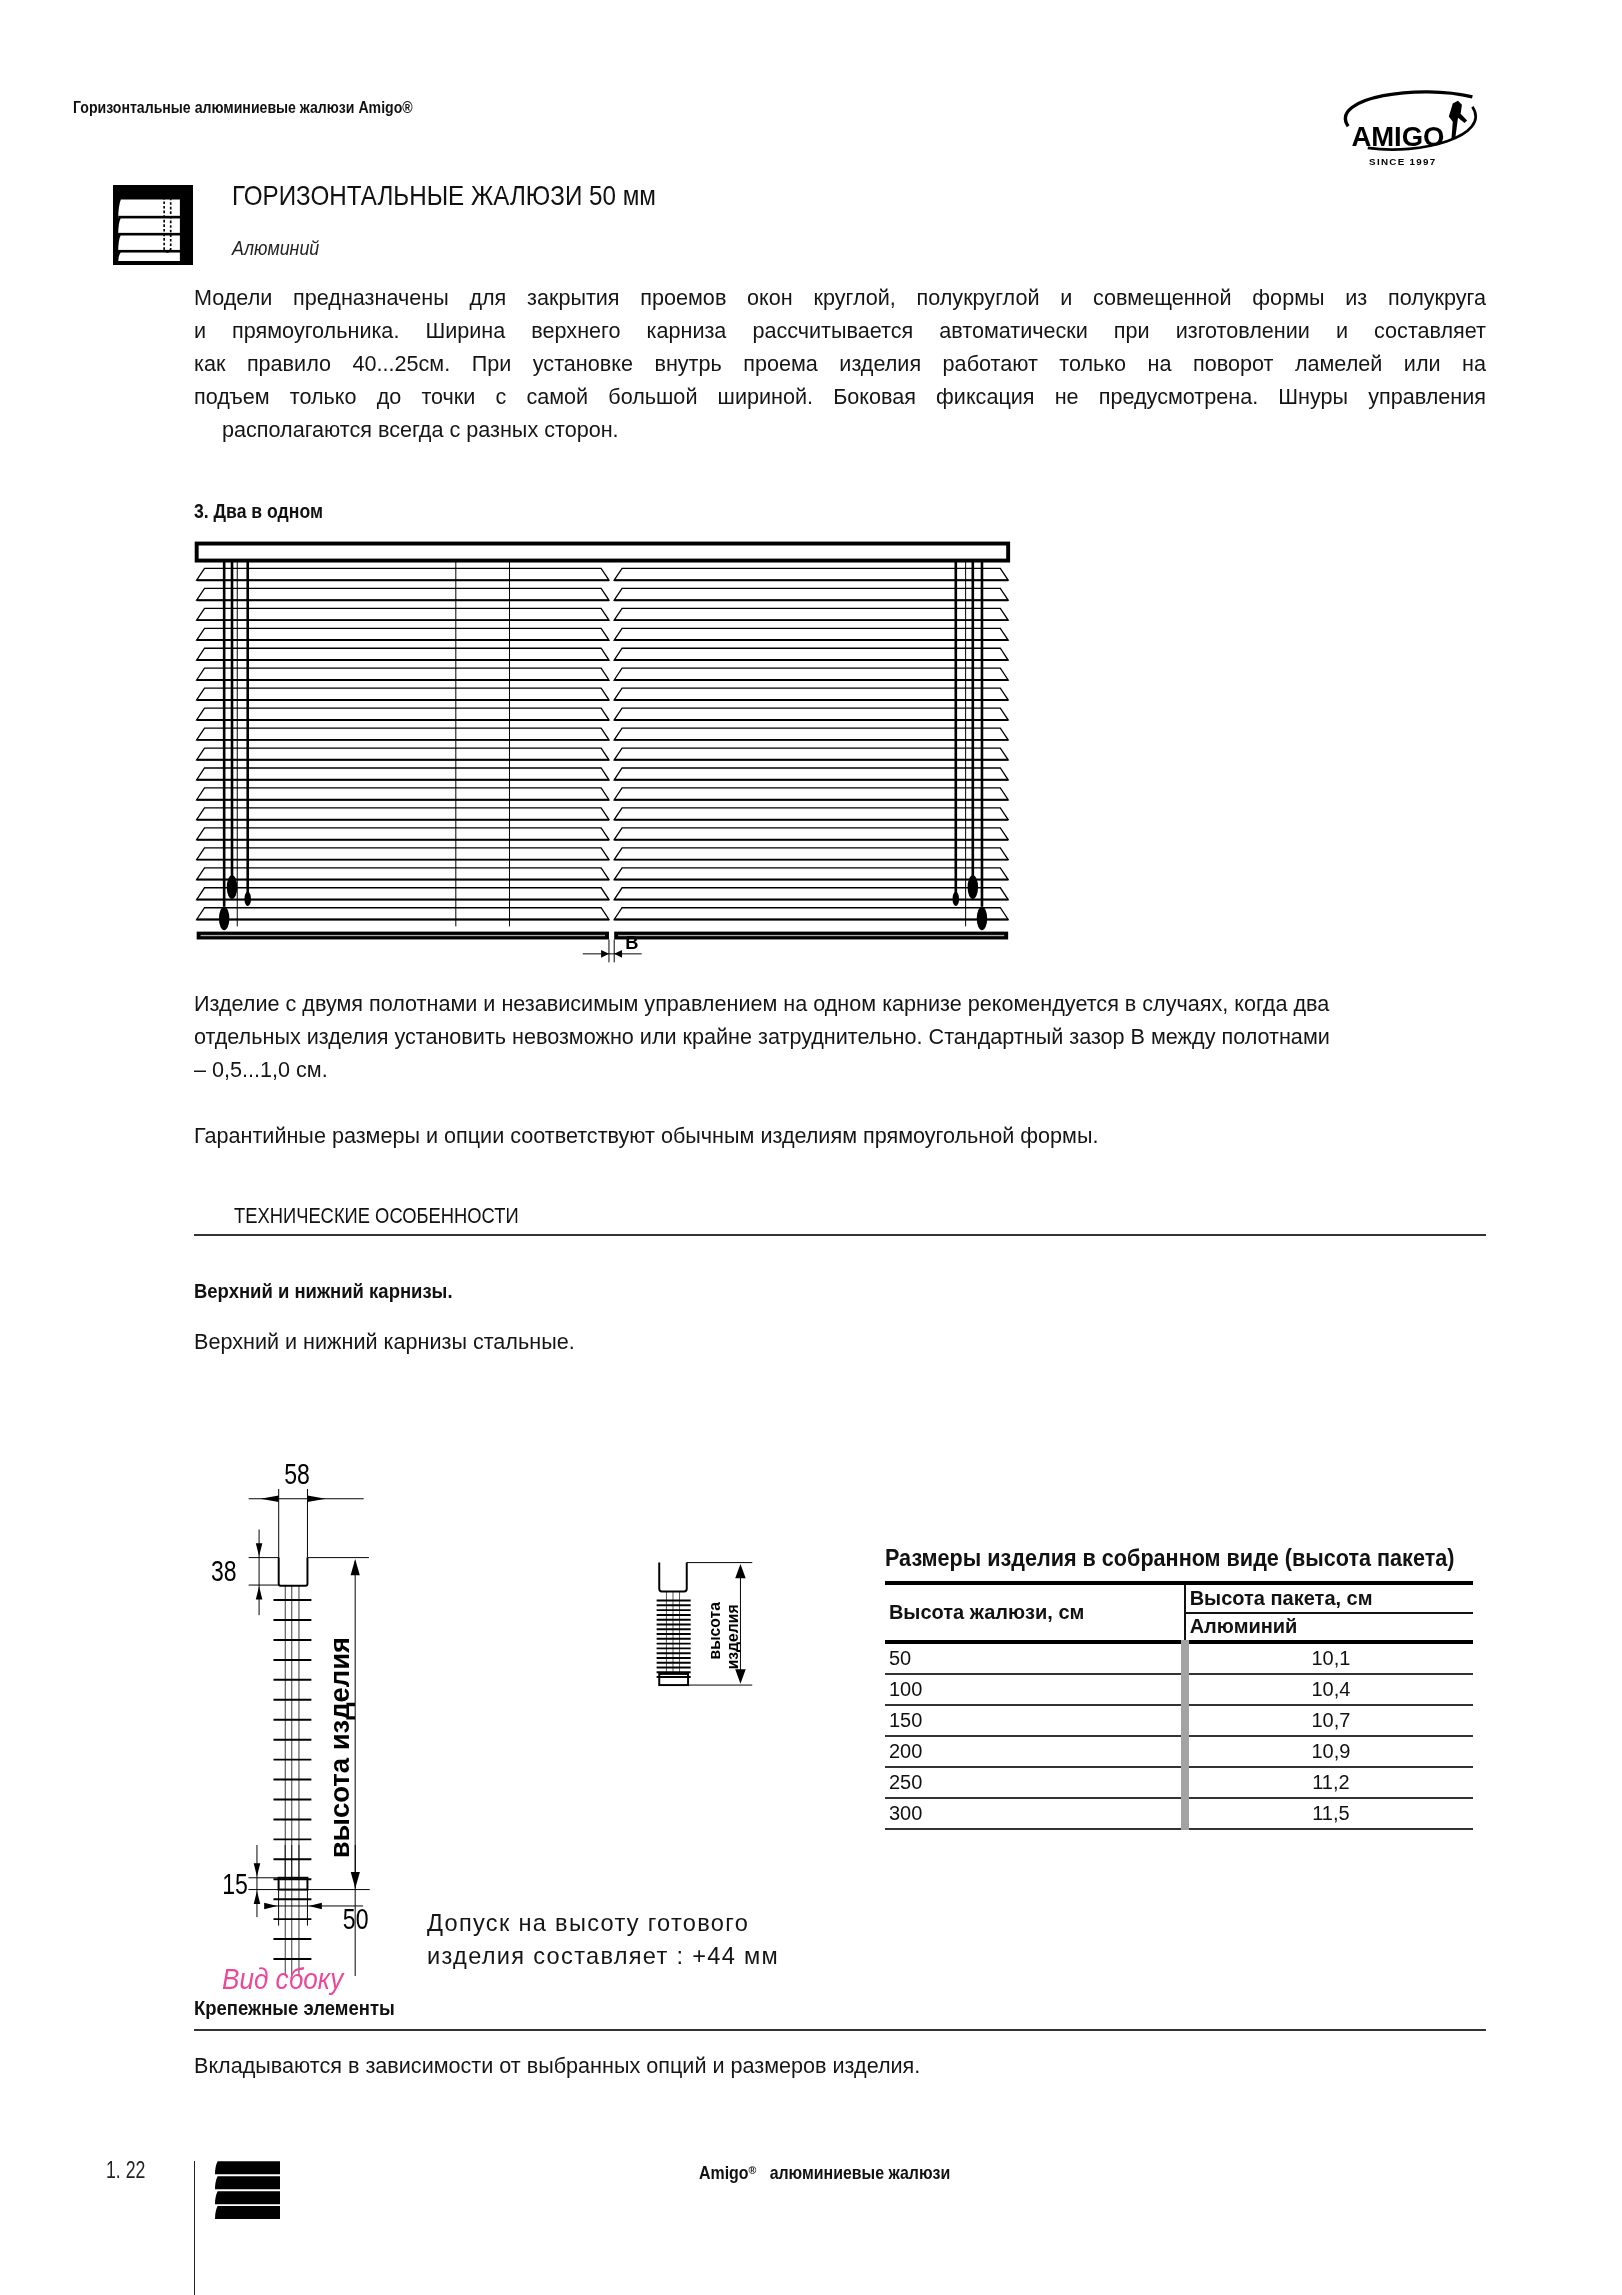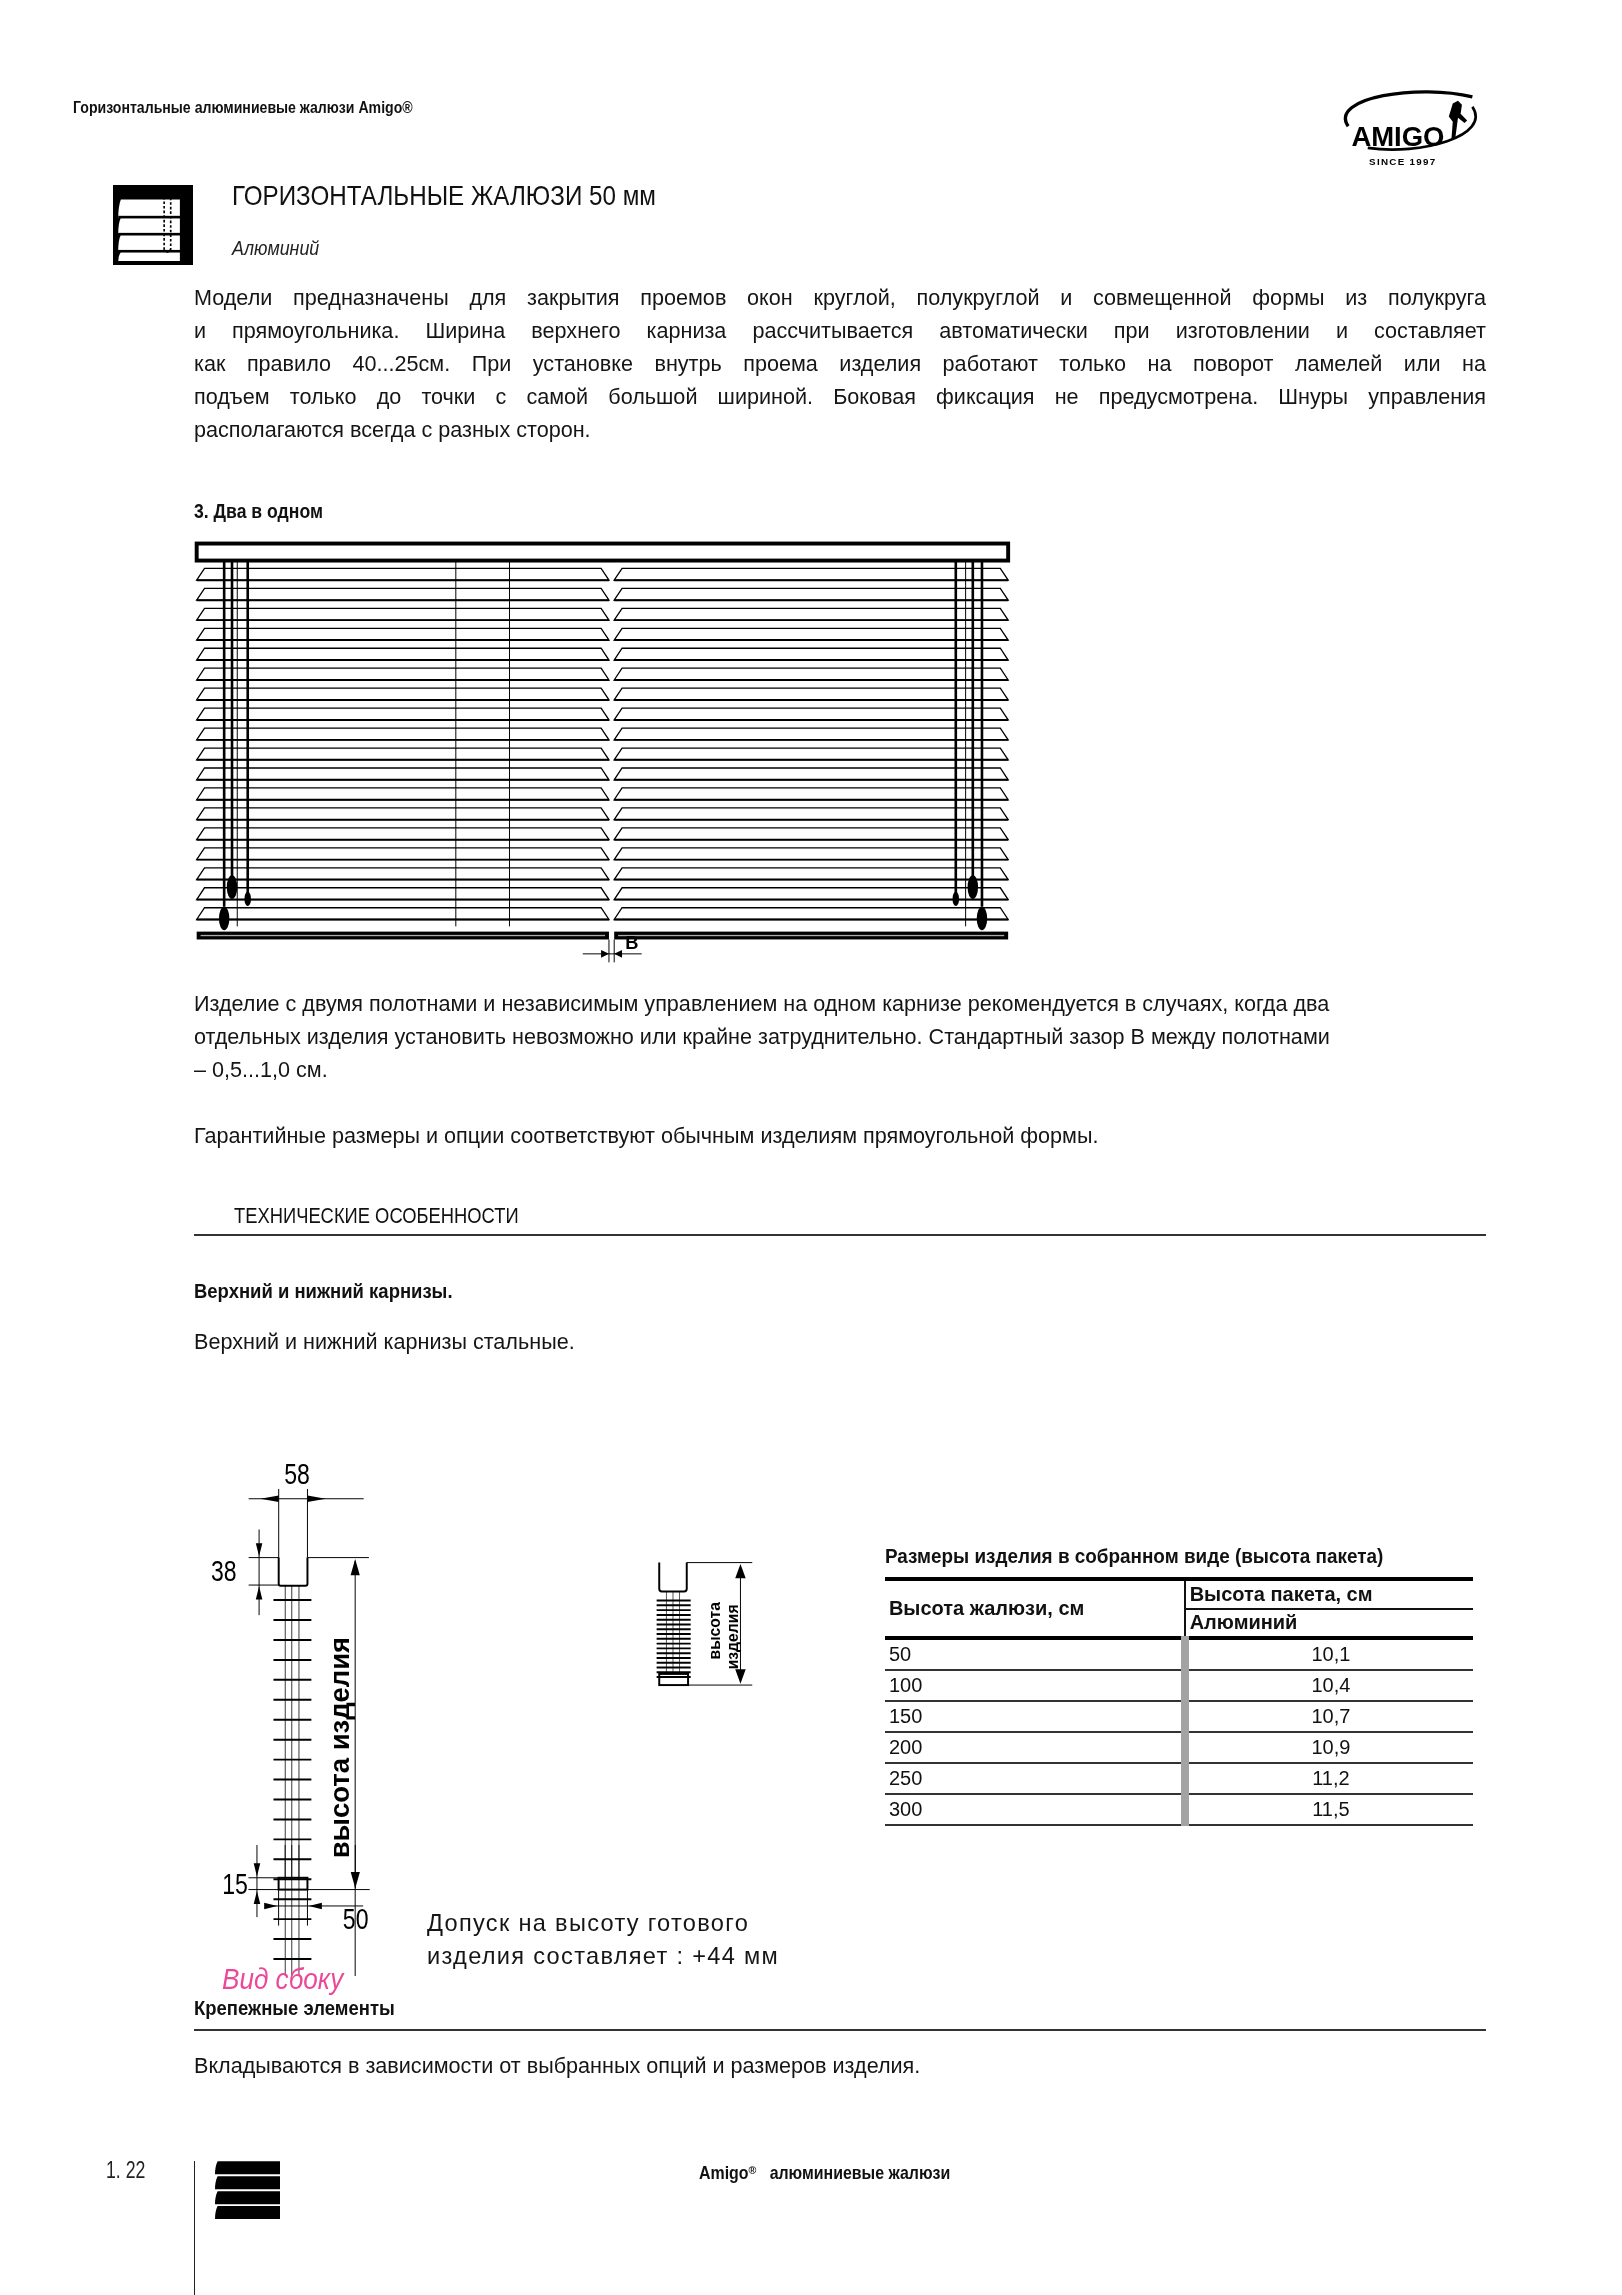--- a/index.html
+++ b/index.html
@@ -7,36 +7,36 @@
   .abs { position:absolute; }
   .cond { display:inline-block; transform-origin:left top; white-space:nowrap; }
   .header-title { left:73px; top:98px; font-size:16.4px; font-weight:bold; }
   .logo { left:1322px; top:77px; width:170px; height:92px; }
   .prod-icon { left:113px; top:185px; width:80px; height:80px; }
   .page-title { left:232px; top:180px; font-size:27.5px; letter-spacing:0px; }
   .subtitle { left:232px; top:236px; font-size:21px; font-style:italic; color:#222; }
   .body-text { left:194px; width:1292px; font-size:21.6px; line-height:33px; color:#151515; }
   .p1 { top:281px; text-align:justify; }
   .p1 .line { display:block; text-align-last:justify; }
-  .p1 .line.last { text-align-last:left; }
+  .p1 .line.last { text-align-last:left;margin-left:28px; }
   .section-heading { font-size:20px; font-weight:bold; }
   .rule { height:2px; background:#333; }
   .diagram { left:190px; top:537px; width:851px; height:445px; }
   .p2 { top:987px; }
   .p3 { top:1119px; }
   .tech-heading { left:194px; top:1203px; font-size:21.6px;margin-left:40px; }
   .rule1 { left:194px; top:1234px; width:1292px; }
   .sub-heading { left:194px; top:1279px; font-size:21px; font-weight:bold; }
   .p4 { top:1325px; }
   .side-view { left:196px; top:1453px; width:236px; height:543px; }
   .side-caption { left:222px; top:1963px; font-size:29px; font-style:italic; color:#ec4899; }
   .mini-view { left:654px; top:1548px; width:131px; height:151px; }
   .tol-text { left:427px; top:1907px; font-size:23.6px; line-height:33px; letter-spacing:1.3px; color:#151515; }
   .table-wrap { left:885px; top:1544px; width:588px; }
-  .table-title { font-size:21px; font-weight:bold; margin-bottom:9.2px; }
+  .table-title { font-size:24px; font-weight:bold; margin-bottom:9.2px; }
   table.pkg { width:588px; border-collapse:collapse; font-size:20px; }
   table.pkg th { font-weight:bold; text-align:left; padding:0 3.9px; }
   table.pkg .top-rule td, table.pkg .top-rule th { border-top:4.6px solid #000; }
   table.pkg td { padding:0 3.9px; height:29px; border-bottom:2px solid #333; }
   table.pkg td.v { text-align:center; border-left:8px solid #a3a3a3; }
   table.pkg th.h2 { border-left:2px solid #111; border-bottom:2px solid #111; height:26px; }
   table.pkg th.h3 { border-left:2px solid #111; height:26px; }
   table.pkg th.h1 { height:55px; }
   table.pkg tr.head-end th { border-bottom:4.6px solid #000; }
   .fix-heading { left:194px; top:1996px; font-size:21px; font-weight:bold; }

